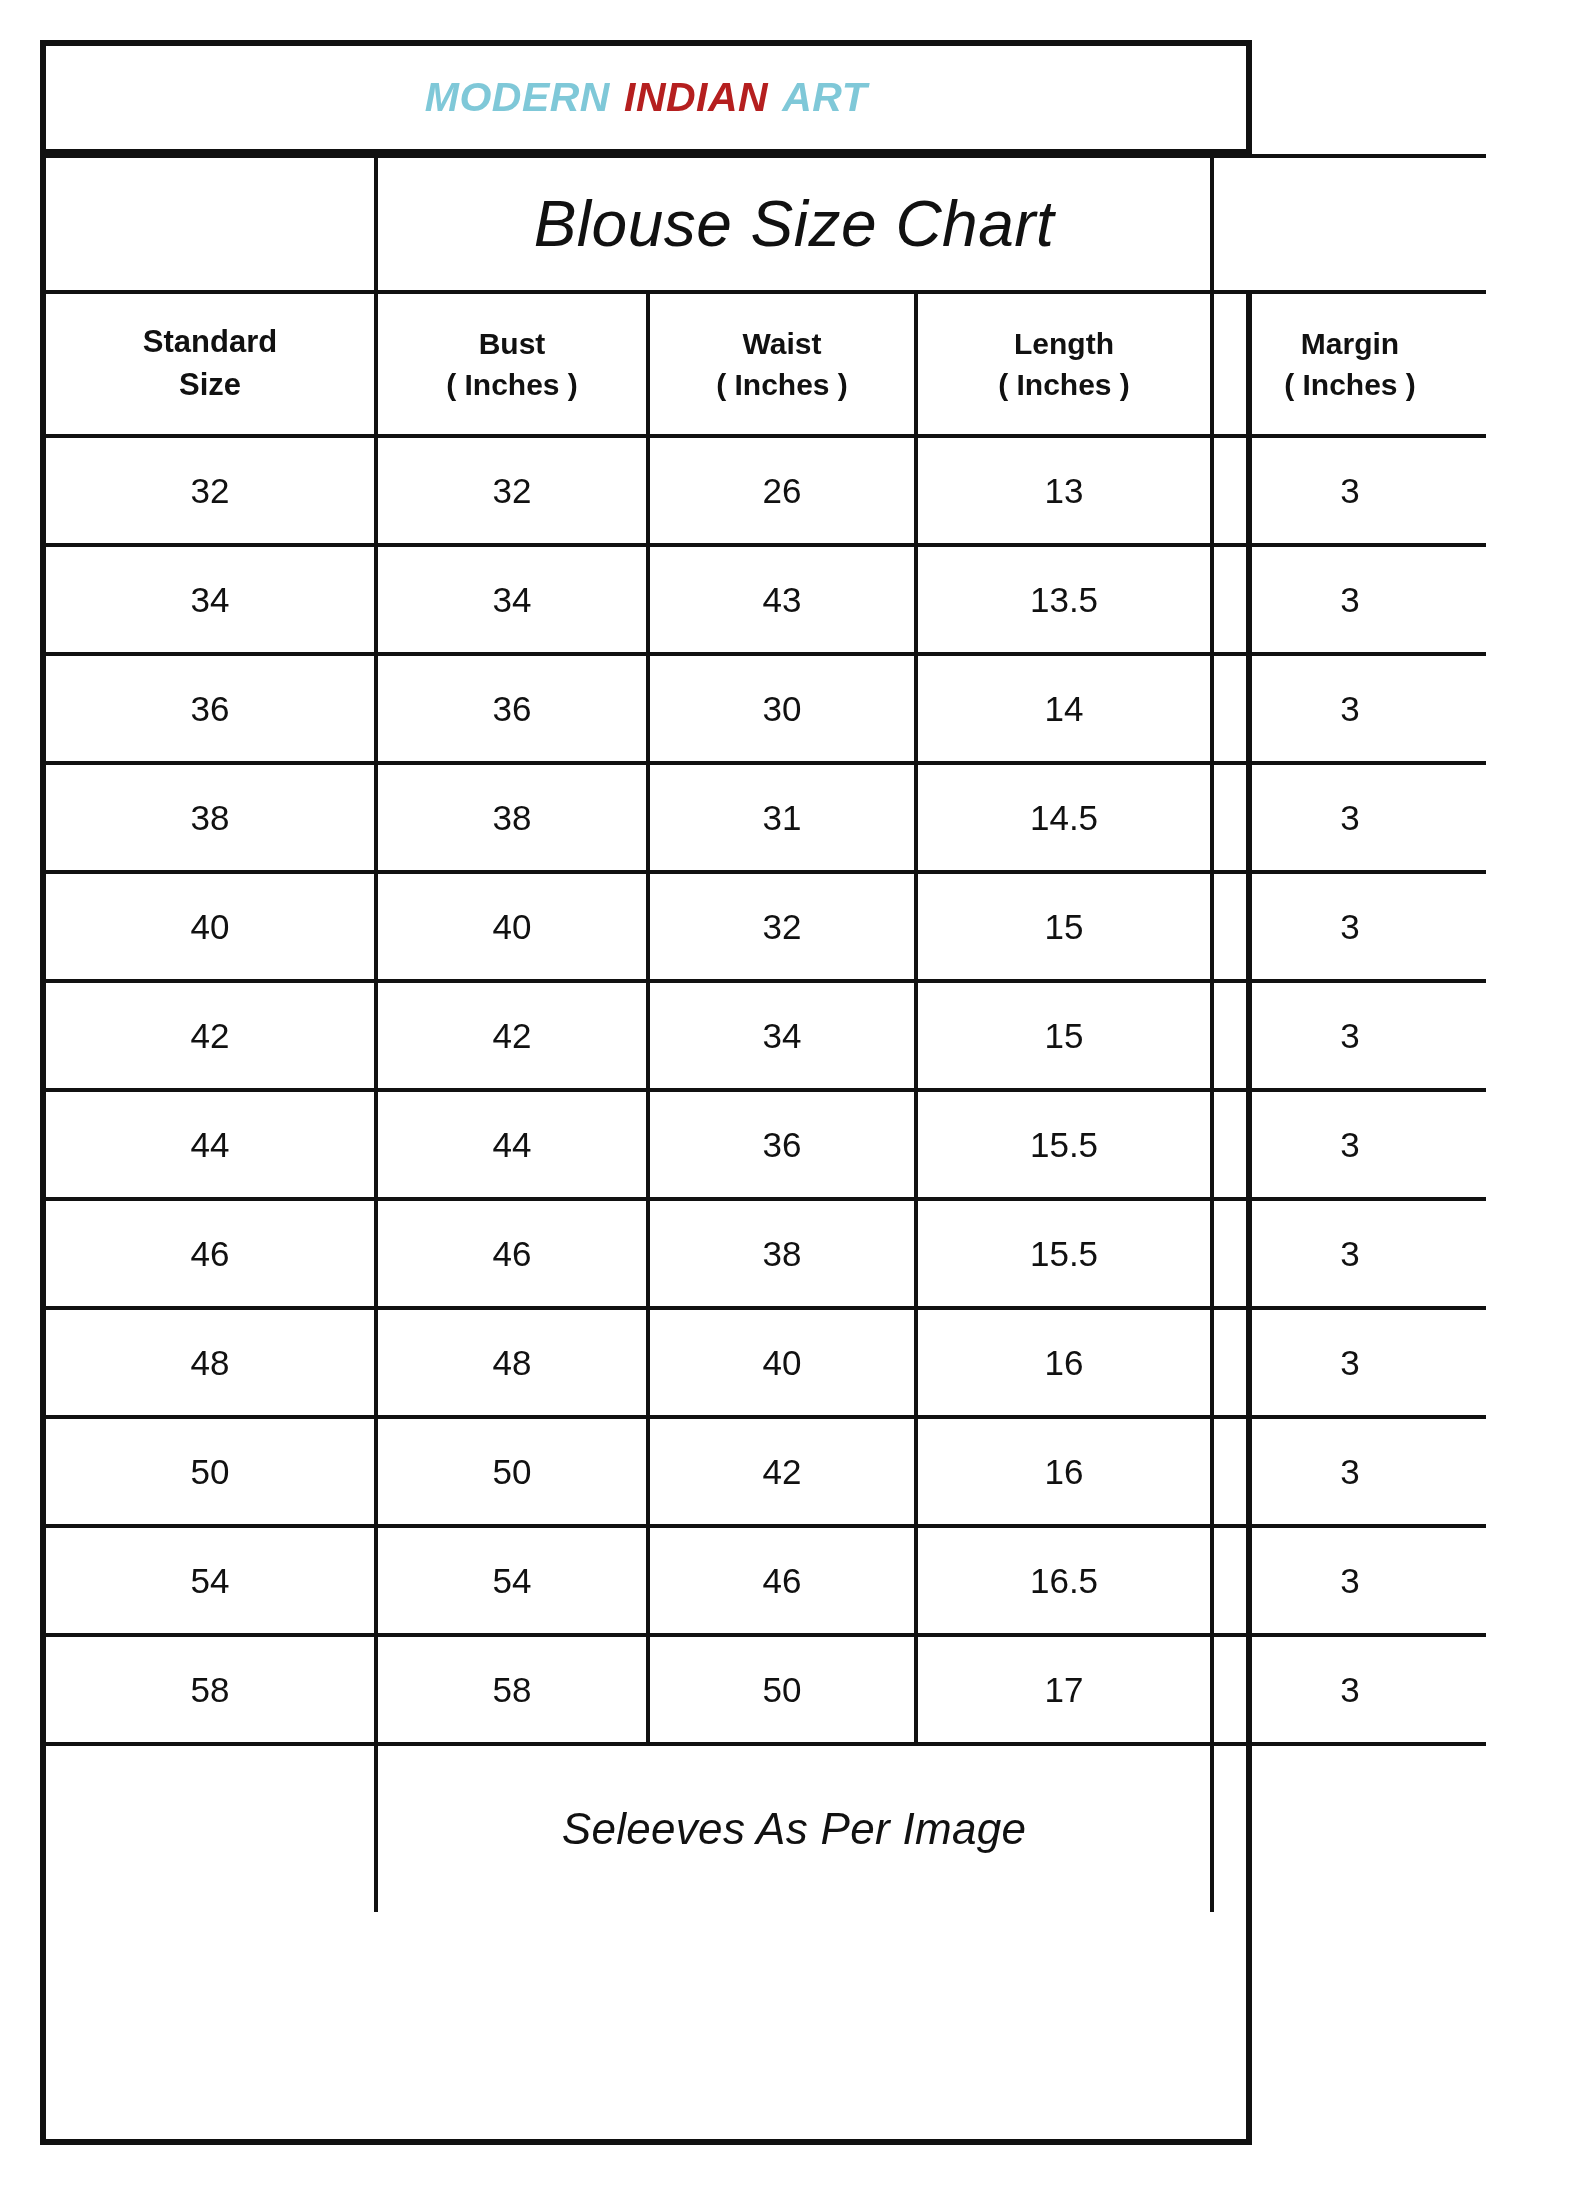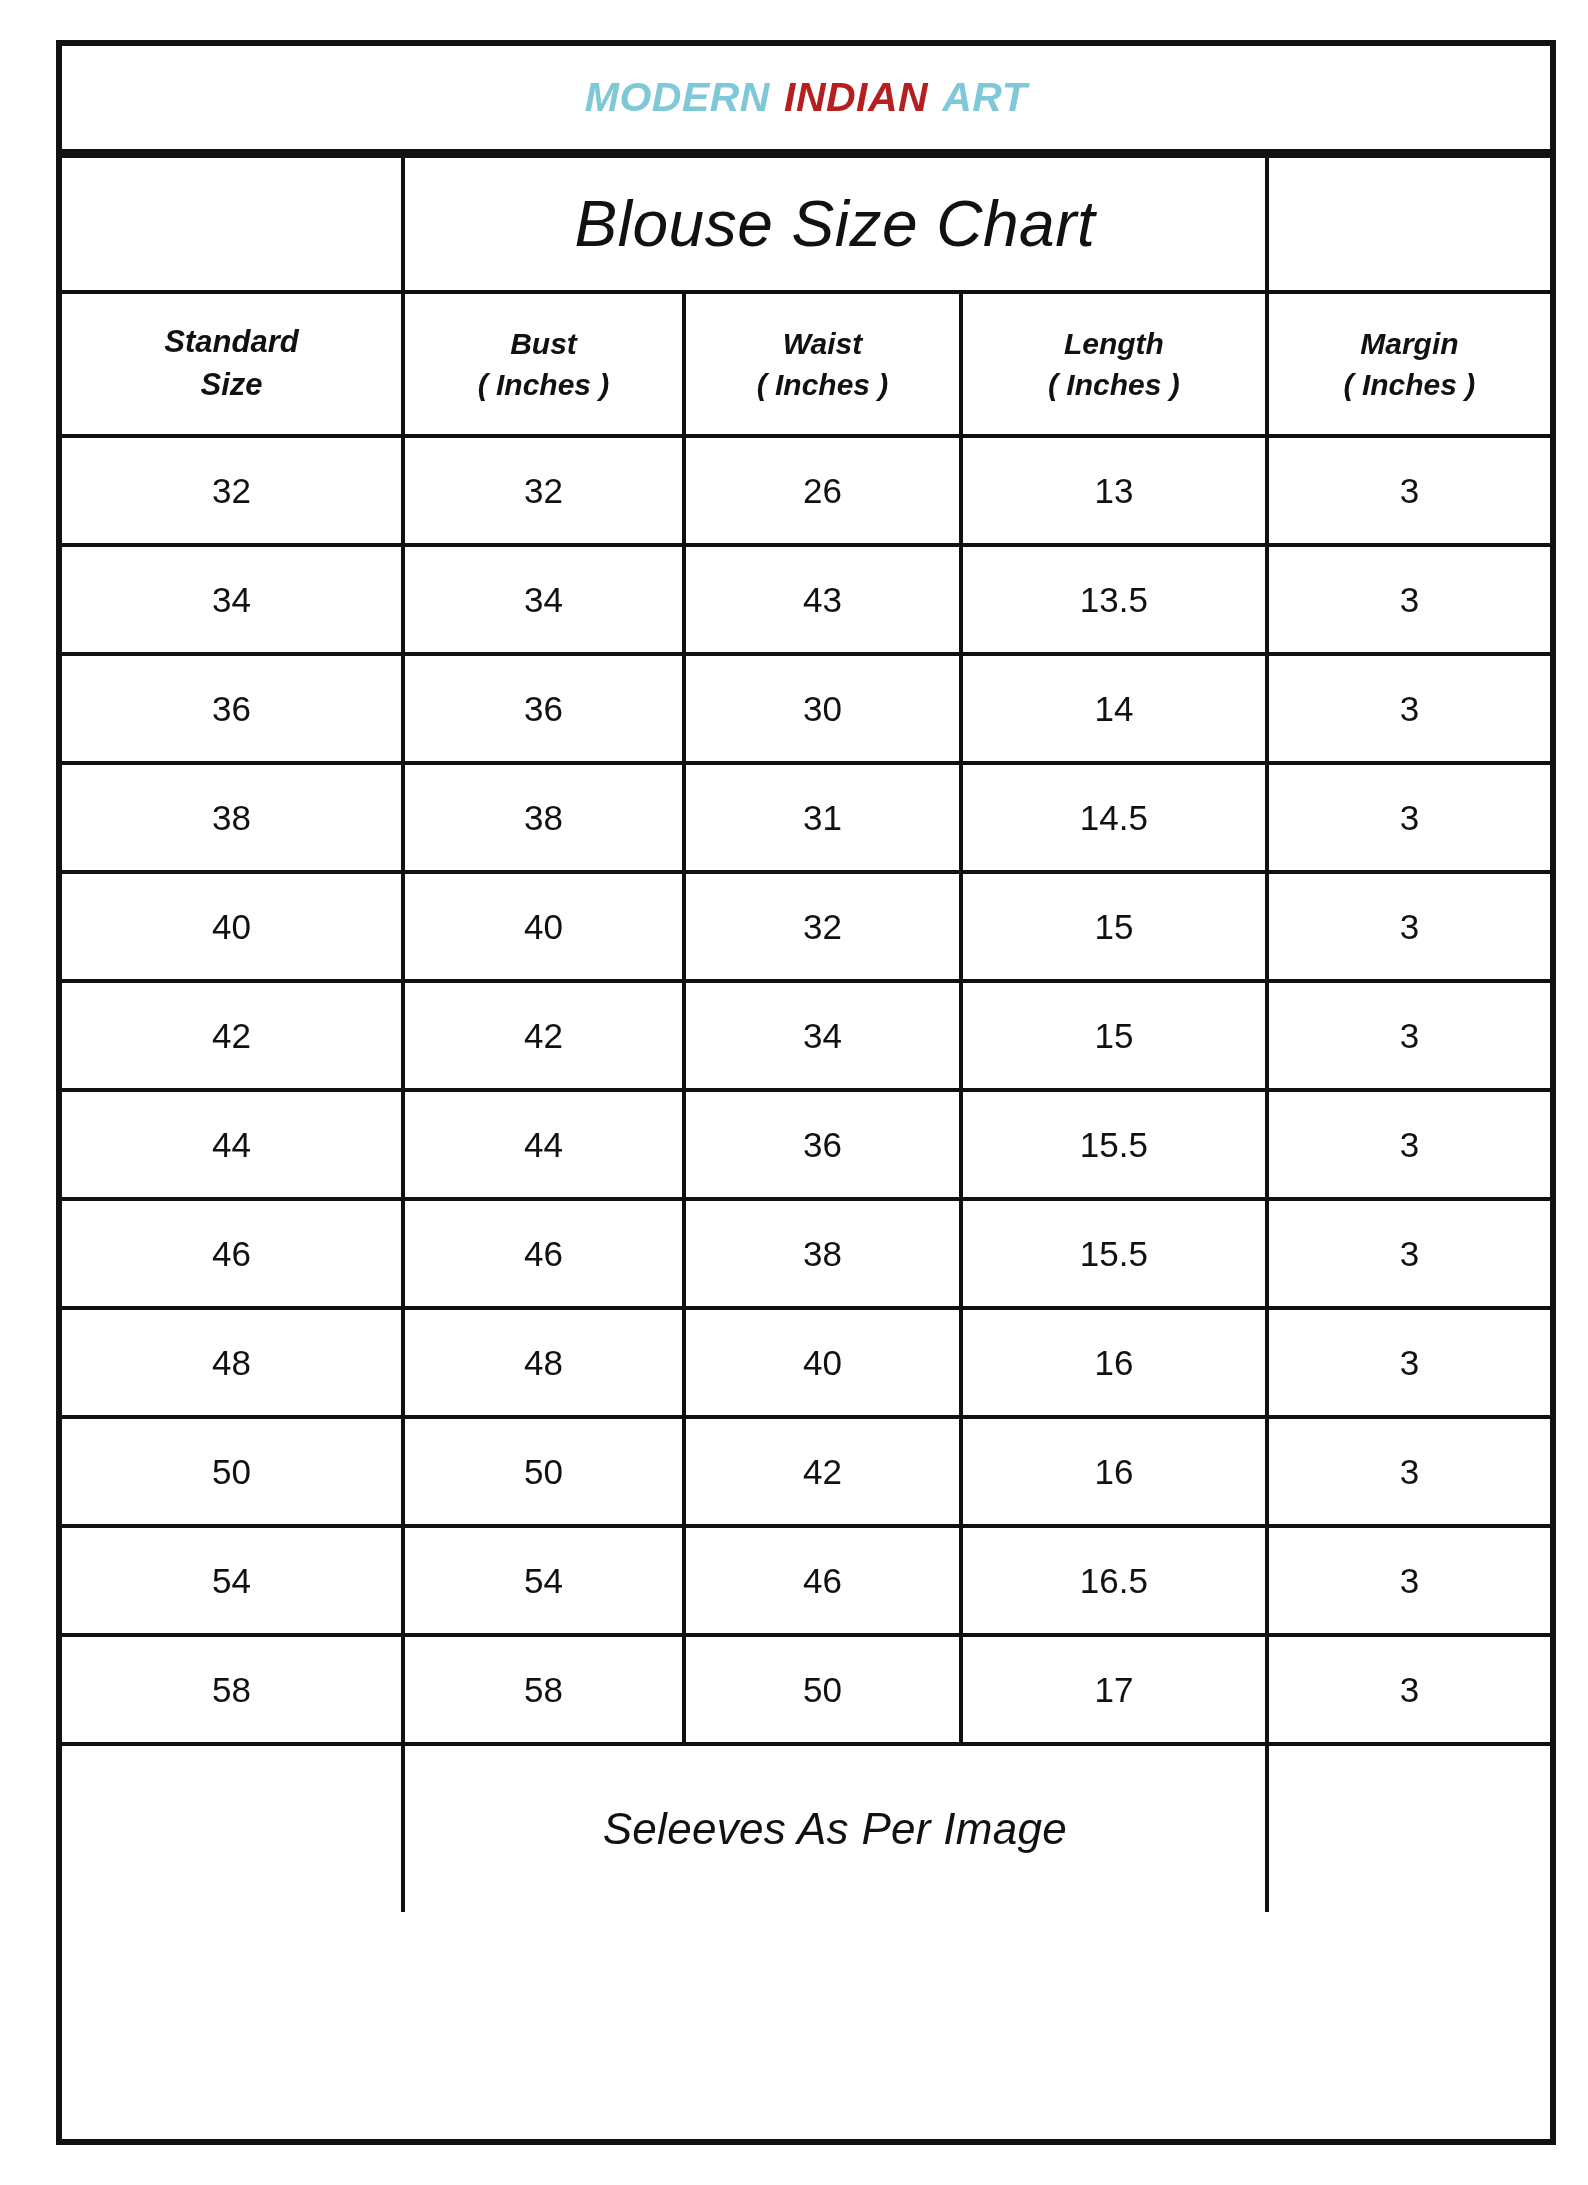--- a/index.html
+++ b/index.html
@@ -18,23 +18,23 @@
     position: relative;
     width: 1588px;
     height: 2185px;
     background: #ffffff;
     box-sizing: border-box;
   }
 
   
   .frame {
     position: absolute;
-    left: 56px;
+    left: 40px;
     top: 40px;
-    width: 1500px;
+    width: 1212px;
     height: 2105px;
     border: 6px solid #111111;
     box-sizing: border-box;
     background: #ffffff;
   }
 
   
   .brand-bar {
     position: absolute;
     left: 0;
@@ -93,21 +93,20 @@
     font-weight: 400;
     letter-spacing: 0.5px;
   }
   .blank-cell { background: #ffffff; }
 
   
   .head-row td {
     height: 140px;
     font-size: 30px;
     font-weight: 700;
-    font-style: italic;
     line-height: 1.38;
   }
   .head-row .col-1 { font-size: 31px; }
 
   
   .data-row td {
     height: 105px;
     font-size: 35px;
     font-weight: 400;
   }

